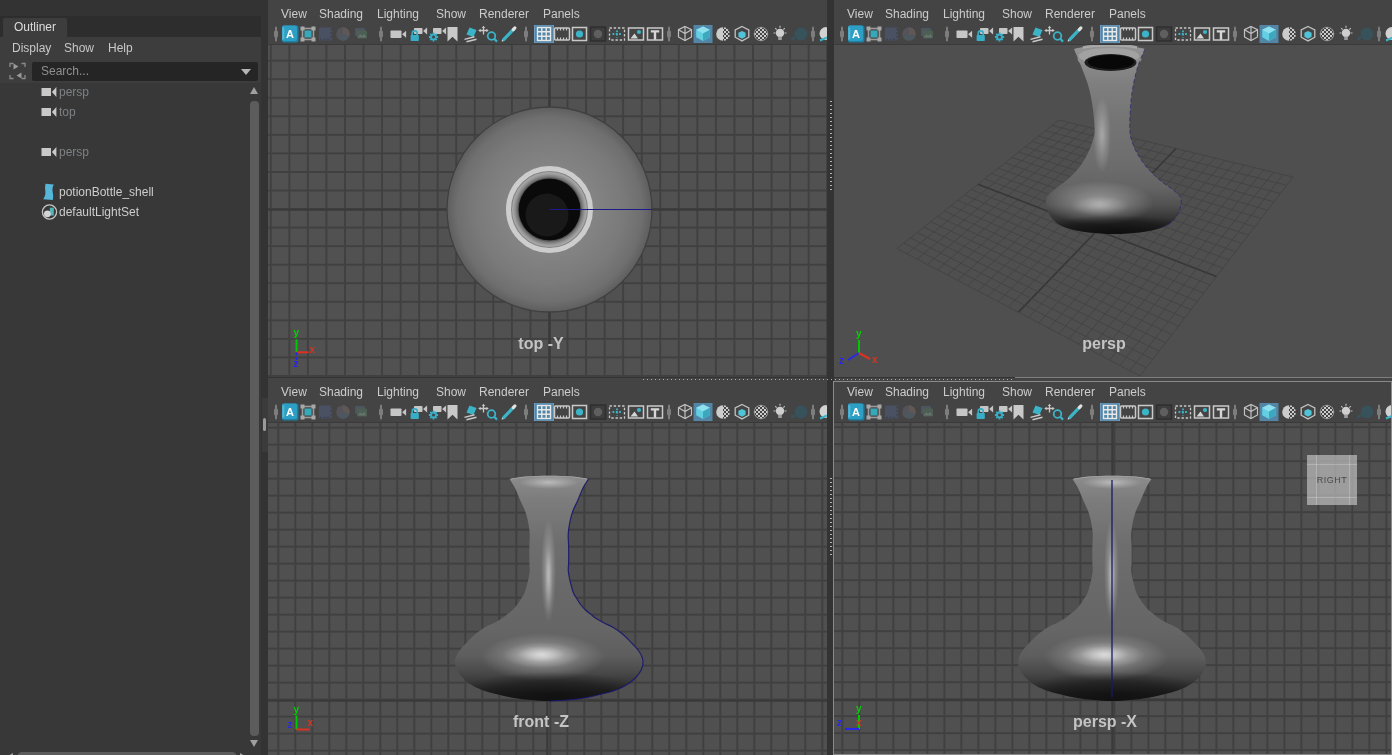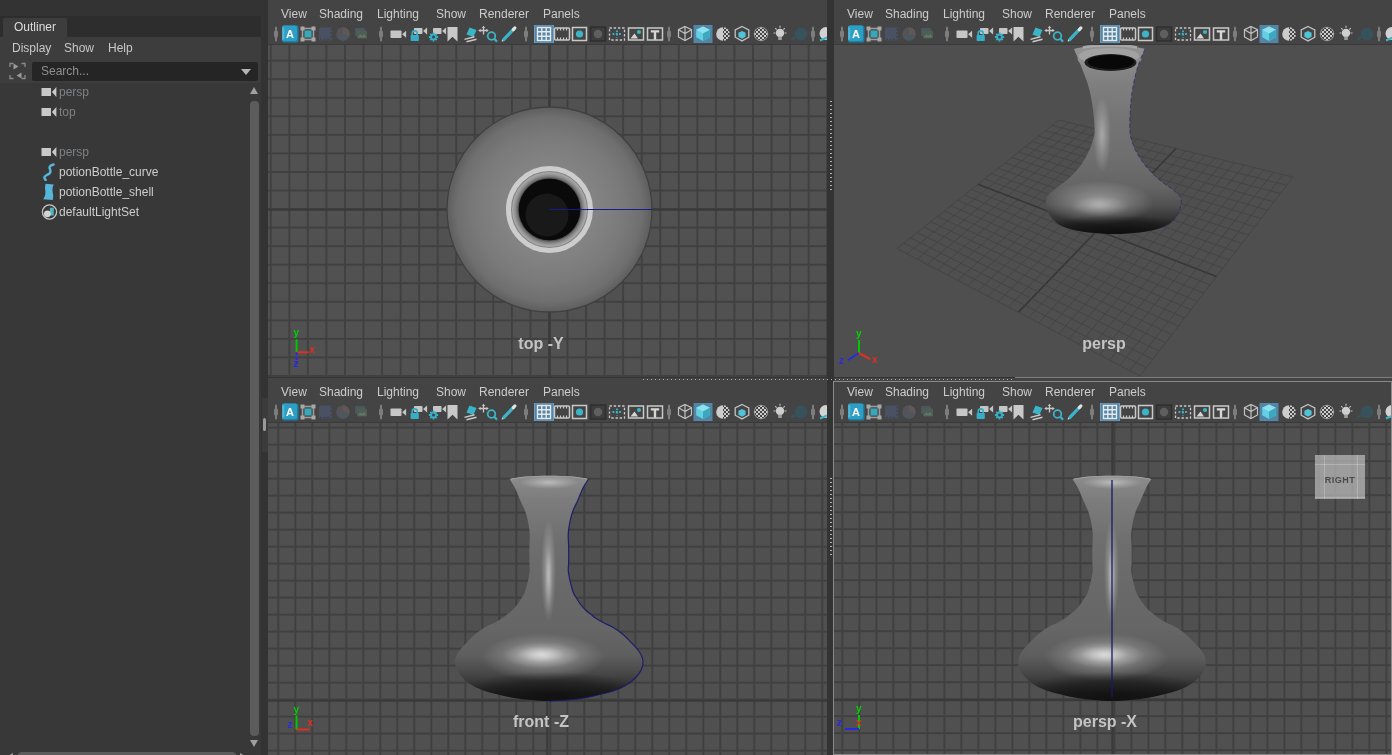--- a/index.html
+++ b/index.html
@@ -40,23 +40,23 @@
   background-image:linear-gradient(#404040 2px, transparent 2px), linear-gradient(90deg, #404040 2px, transparent 2px);
   background-size:18.55px 18.55px; background-position:1.8px 14.7px; }
 .gridF { background-color:#505050;
   background-image:linear-gradient(#404040 2px, transparent 2px), linear-gradient(90deg, #404040 2px, transparent 2px);
   background-size:17px 17px; background-position:9.3px 3.6px; }
 .gridS { background-color:#505050;
   background-image:linear-gradient(#404040 2px, transparent 2px), linear-gradient(90deg, #404040 2px, transparent 2px);
   background-size:17px 17px; background-position:7.4px 3.2px; }
 .persp { background-color:#4f4f4f; }
 
-#vcube { position:absolute; left:473px; top:32px; width:50px; height:44px;
-  background:rgba(198,198,198,0.66); color:#4a4a4a; font-size:9px; font-weight:bold;
-  text-align:center; line-height:50px; letter-spacing:0.5px;margin-left:8px; }
+#vcube { position:absolute; left:473px; top:32px; width:50px; height:50px;
+  background:rgba(198,198,198,0.66); color:#4a4a4a; font-size:9px; font-weight:normal;
+  text-align:center; line-height:50px; letter-spacing:0.5px; }
 #vcube:before { content:""; position:absolute; left:9px; top:0; bottom:0; width:32px;
   border-left:1px solid rgba(255,255,255,0.22); border-right:1px solid rgba(255,255,255,0.22); }
 #vcube:after { content:""; position:absolute; top:9px; left:0; right:0; height:32px;
   border-top:1px solid rgba(255,255,255,0.22); border-bottom:1px solid rgba(255,255,255,0.22); }
 
 #activeborder { position:absolute; left:833px; top:381px; width:559px; height:374px;
   border:1px solid #8a8a8a; pointer-events:none; }
 #vdotline { position:absolute; left:830px; top:101px; width:1.5px; height:90px;
   background-image:repeating-linear-gradient(#b2b2b2 0 1.5px, transparent 1.5px 4px); }
 #dotline { position:absolute; left:643px; top:378.5px; width:372px; height:1.5px;
@@ -315,28 +315,20 @@
           <span class="olabel" style="color:#7d8184">top</span>
         </div>
 <div class="orow" style="top:59px">
 <span class="oicon">
             <svg width="17" height="13" viewBox="0 0 17 13">
 <rect x="0.5" y="2.5" width="9.5" height="8" fill="#c9c9c9"></rect>
 <path d="M10.9 6.5 L15.4 1.4 V11.6 Z" fill="#c9c9c9"></path>
 </svg>
           </span>
           <span class="olabel" style="color:#7d8184">persp</span>
-        </div>
-<div class="orow" style="top:79px">
-<span class="oicon">
-            <svg width="16" height="18" viewBox="0 0 16 18">
-<path d="M12.5 1.5 C 3.5 3.8 13.8 8.2 7 11.3 C 2.8 13.2 2.8 14.6 4.6 17" fill="none" stroke="#58b6d8" stroke-width="2.5" stroke-linecap="round"></path>
-</svg>
-          </span>
-          <span class="olabel" style="color:#cdcdcd">potionBottle_curve</span>
         </div>
 <div class="orow" style="top:99px">
 <span class="oicon">
             <svg width="16" height="18" viewBox="0 0 16 18">
 <path d="M4.5 0.8 L 12.8 1.6 C 9.6 7.5 13.4 10.5 11.8 17 L 2.2 16.2 C 6.6 10 2.9 7 4.5 0.8 Z" fill="#55b6d9"></path>
 </svg>
           </span>
           <span class="olabel" style="color:#cdcdcd">potionBottle_shell</span>
         </div>
 <div class="orow" style="top:119px">

